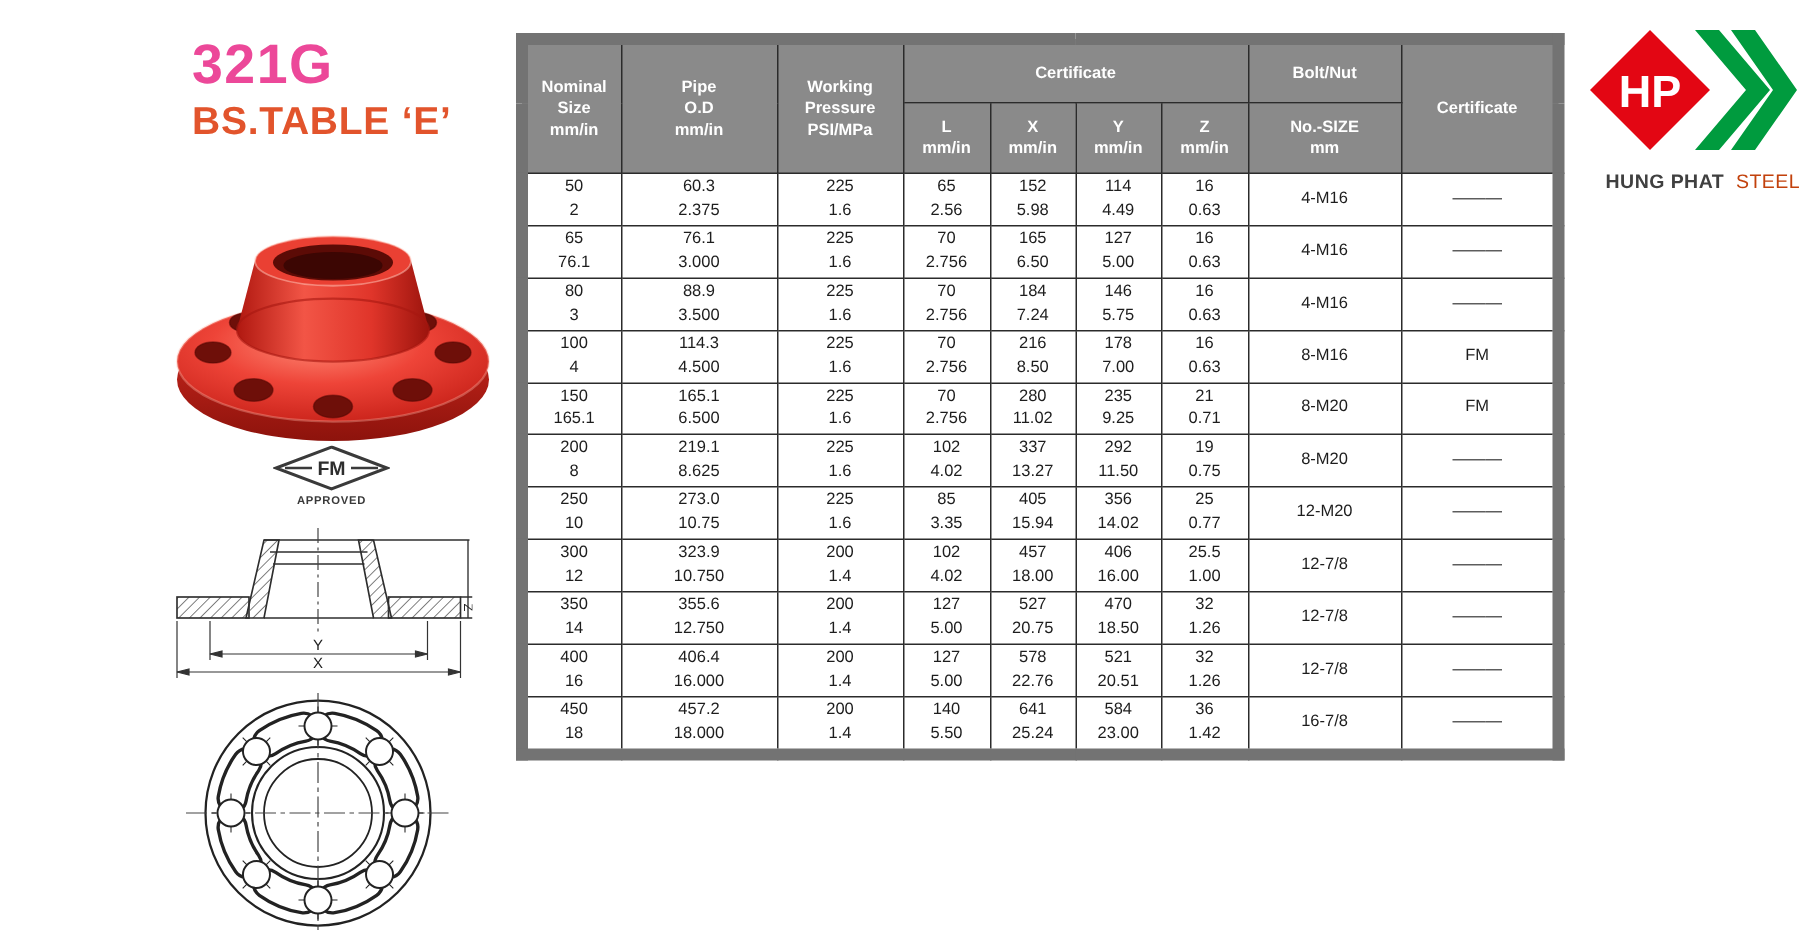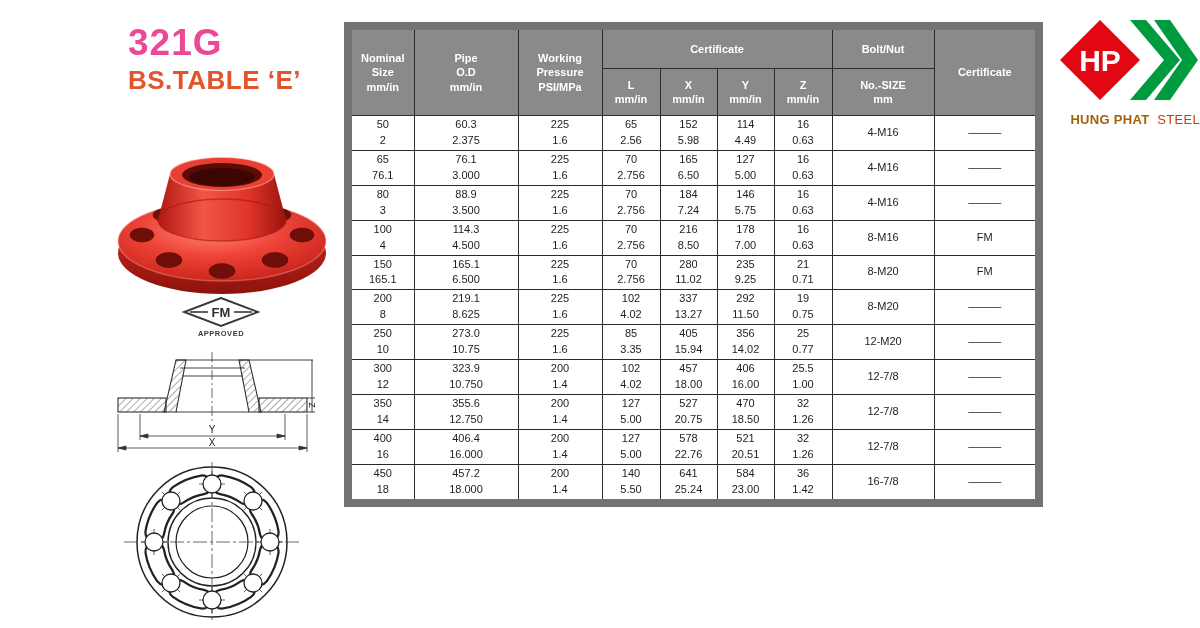--- a/index.html
+++ b/index.html
@@ -20,21 +20,21 @@
   table.spec thead tr.hr2 th{height:42px;}
   table.spec tbody td{font-size:11px;color:#1d1d1d;line-height:1.45;height:30px;padding:1px 0;}
 
   
   .art{position:absolute;}
   svg text{font-family:"Liberation Sans",sans-serif;}
 
   
   .logo{position:absolute;left:1050px;top:18px;width:150px;text-align:right;}
   .logo-name{font-size:13px;letter-spacing:.3px;margin-top:2px;white-space:nowrap;}
-  .logo-name .n1{font-weight:bold;color:#a16207;}
+  .logo-name .n1{font-weight:bold;color:#404040;}
   .logo-name .n2{font-weight:normal;color:#c2410c;margin-left:4px;}
 </style>
 </head>
 <body>
 
 <div class="page">
 
   <div class="title-block">
     <div class="t-model">321G</div>
     <div class="t-standard">BS.TABLE ‘E’</div>

